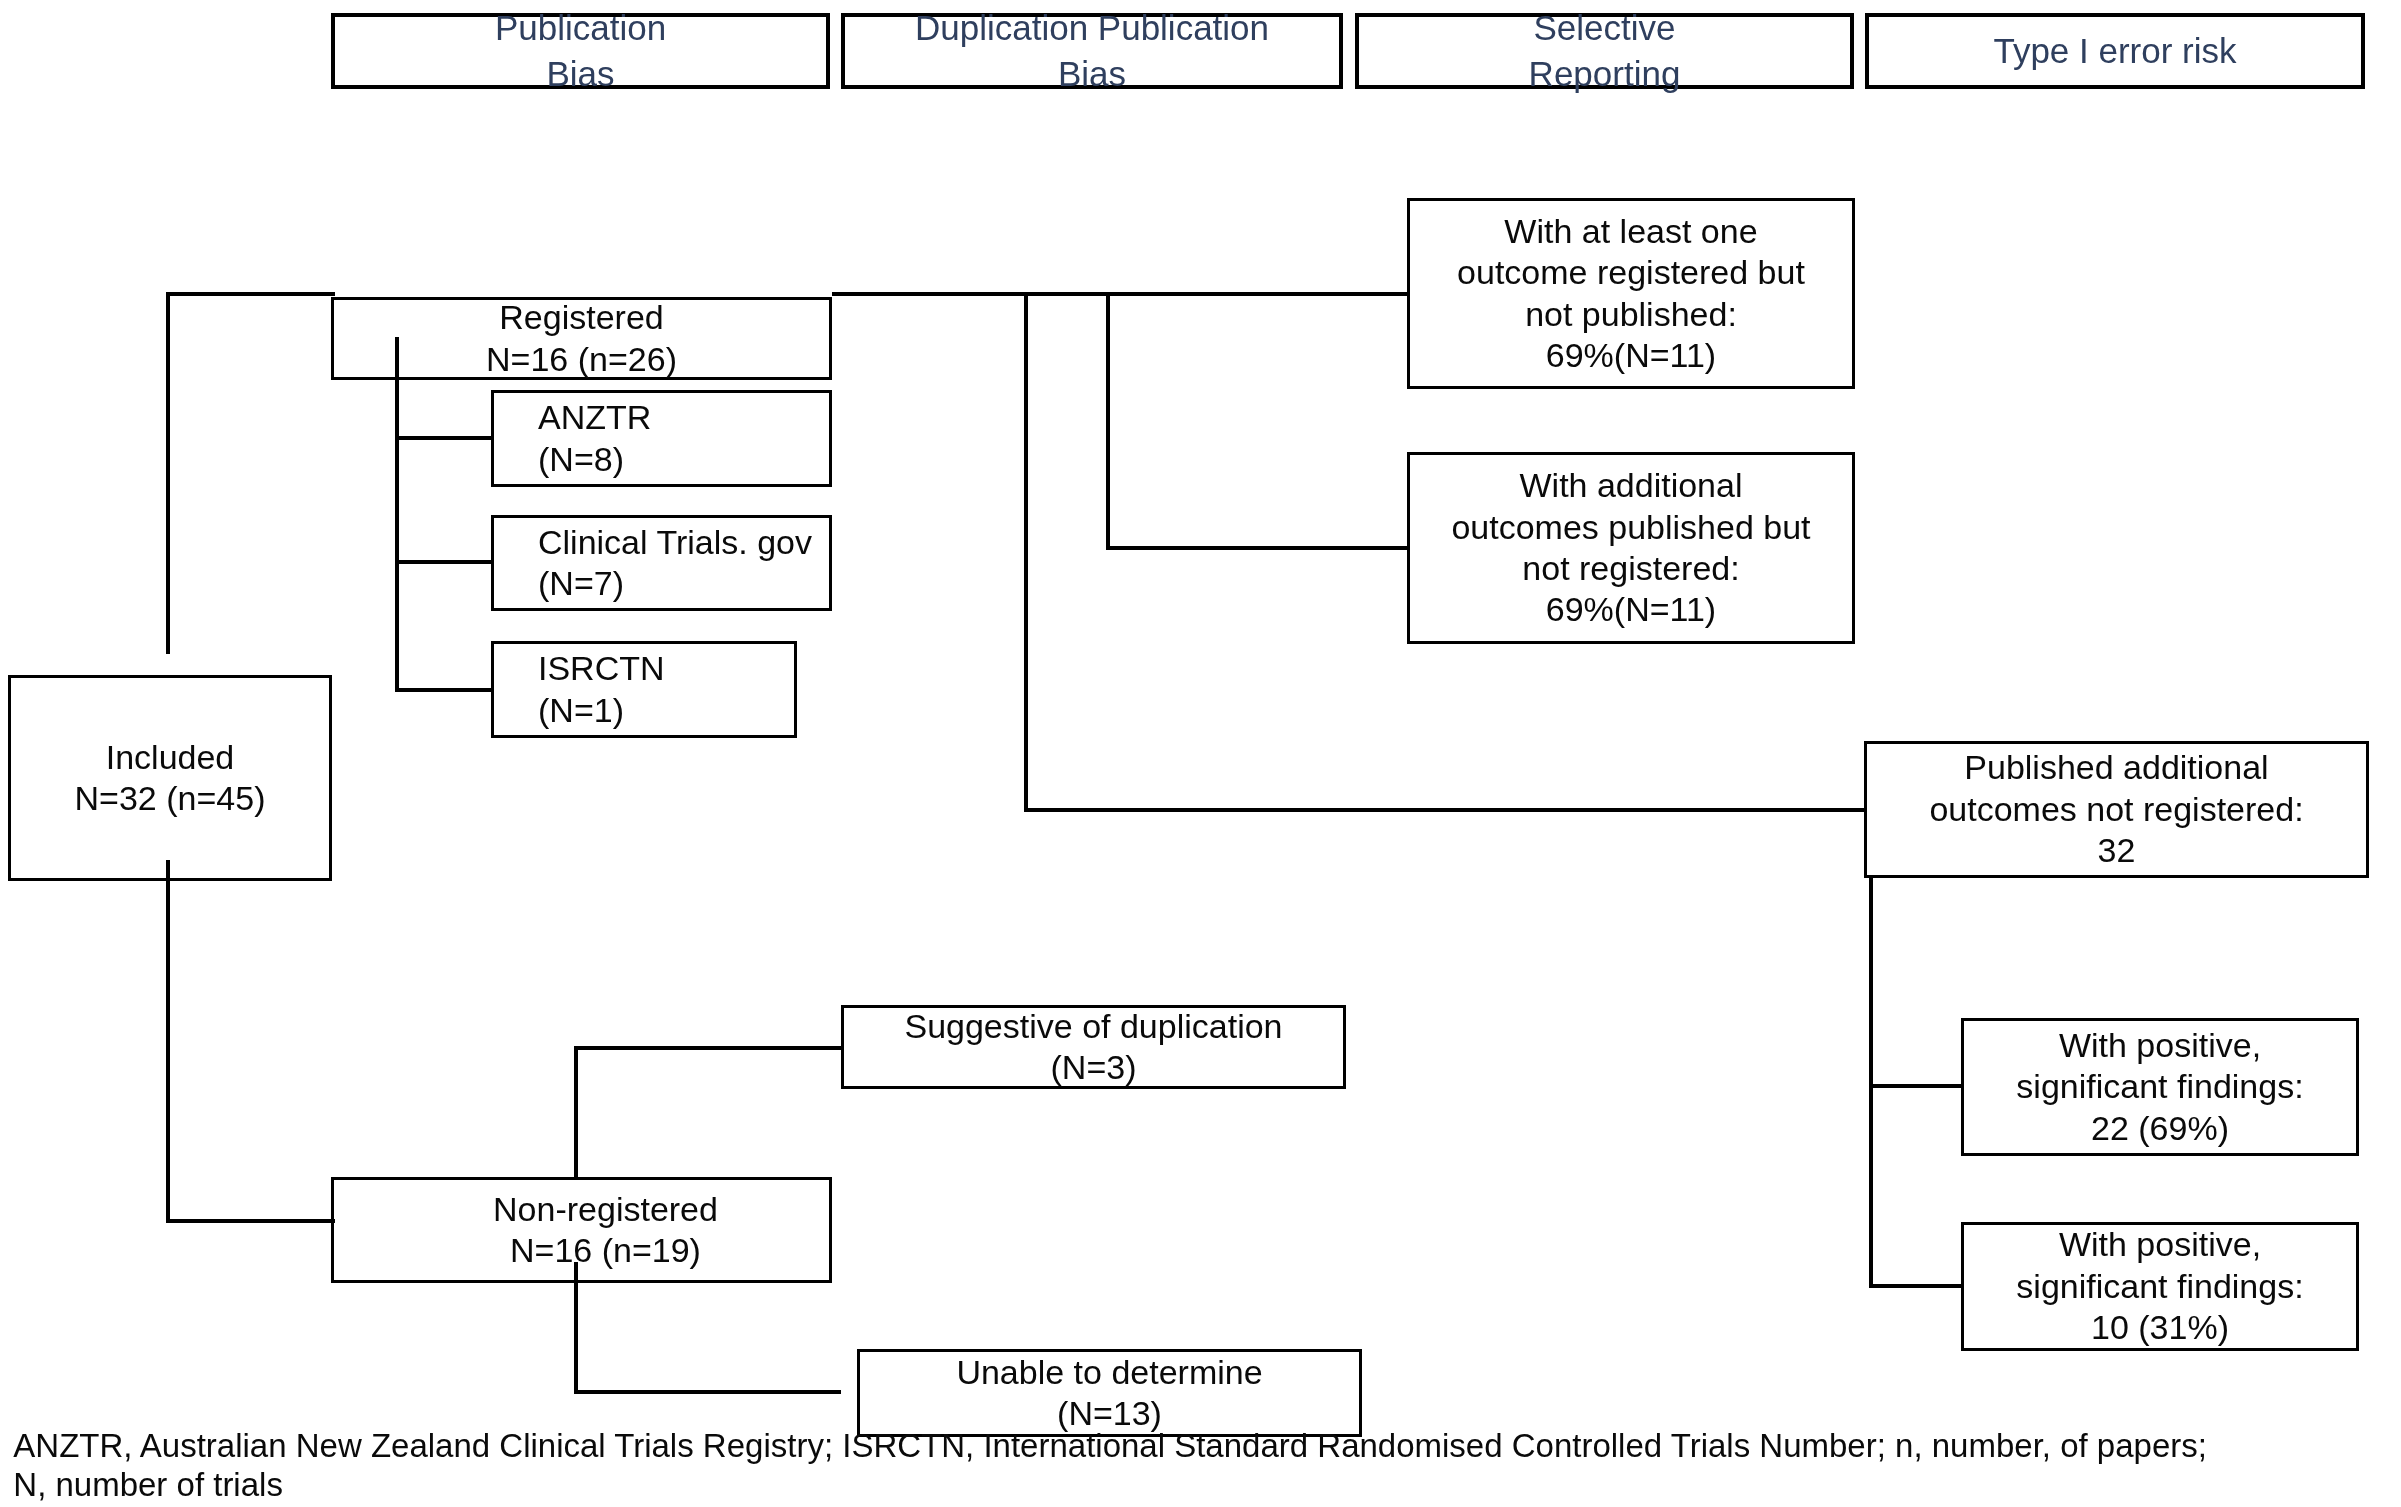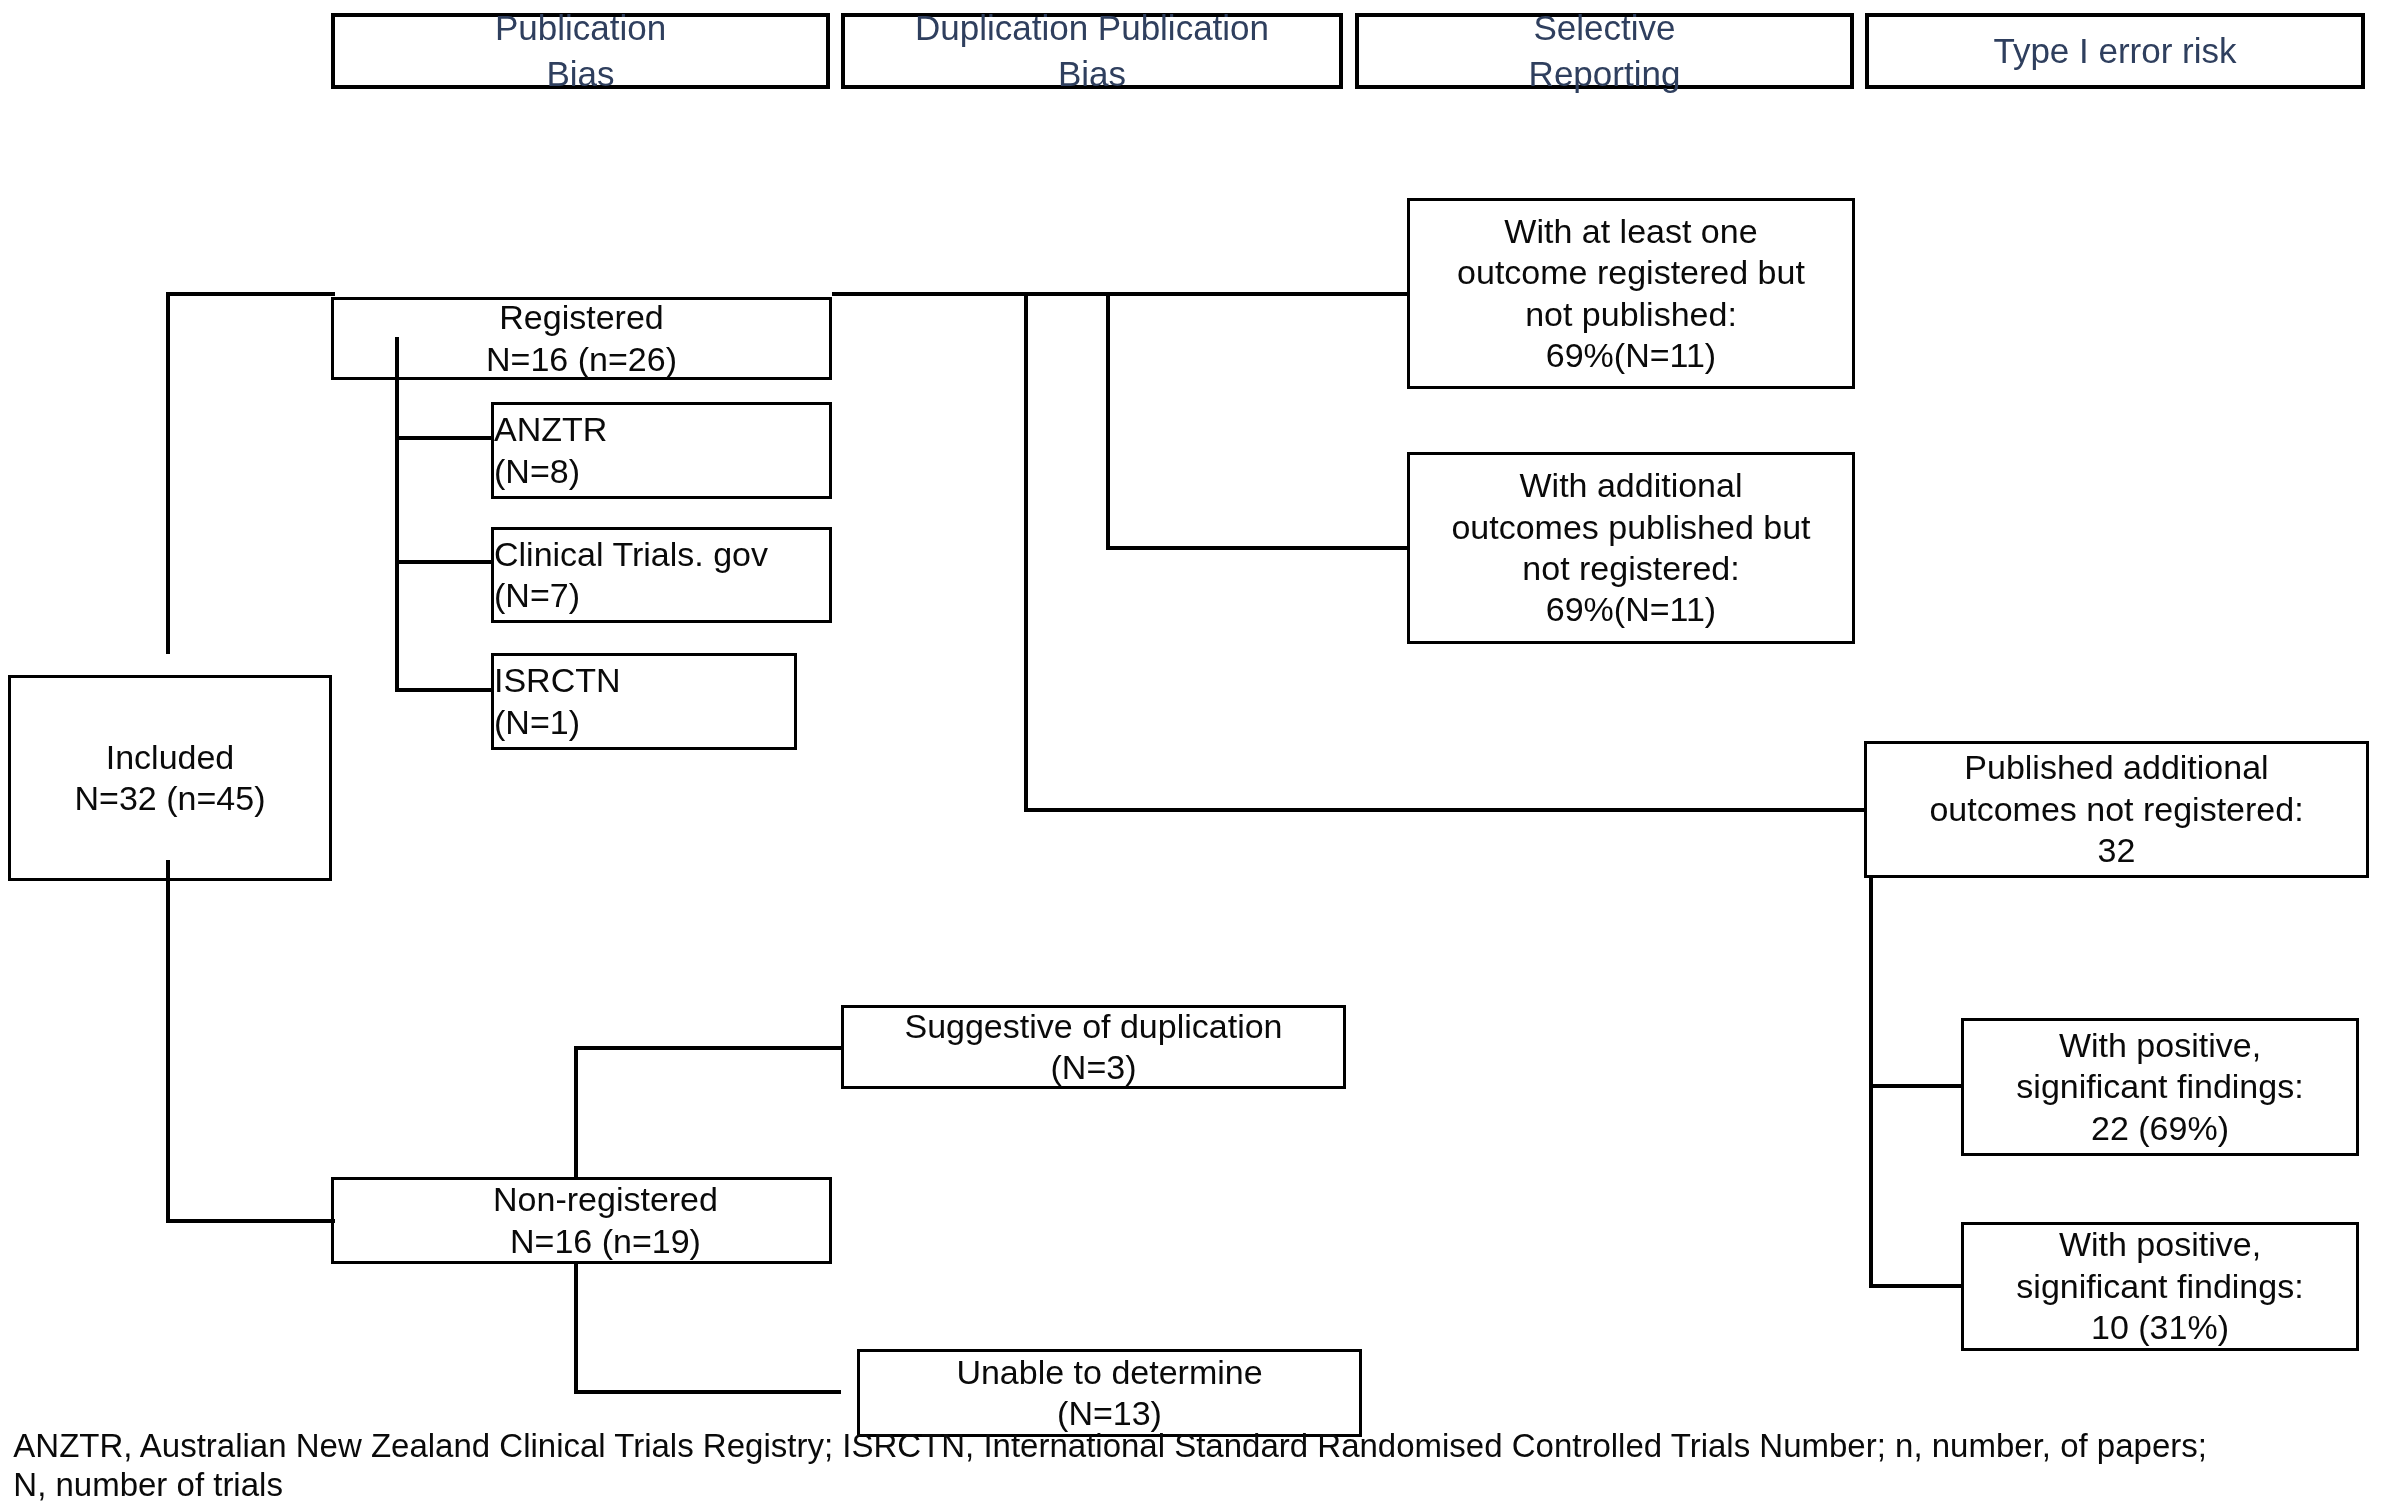--- a/index.html
+++ b/index.html
@@ -27,42 +27,42 @@
   }
   .box.hdr{
     border-width:4.4px;
     color:#2f3f5e;
     font-size:35px;
     line-height:1.3;
   }
   .box.leftalign{
     justify-content:flex-start;
     text-align:left;
-    margin-top:12px;
+    padding-left:44px;
   }
   .line{position:absolute;background:#000000;}
 
   
   #h-pub {left:331px; top:12.5px; width:499px; height:76px;}
   #h-dup {left:841px;top:12.5px; width:502px; height:76px;}
   #h-sel {left:1355px;top:12.5px; width:499px; height:76px;}
   #h-type{left:1865px;top:12.5px; width:500px; height:76px;}
 
   
   #b-included  {left:8px;  top:654px;  width:324px; height:206px;margin-top:21px;}
   #b-registered{left:331px; top:254px;  width:501px; height:83px;margin-top:43px;}
   #b-anztr     {left:491px; top:390px;  width:341px; height:97px;}
   #b-ctgov     {left:491px; top:515px;  width:341px; height:96px;}
   #b-isrctn    {left:491px; top:641px;  width:306px; height:97px;}
   #b-outcome1  {left:1407px;top:198px;  width:448px; height:191px;}
   #b-outcome2  {left:1407px;top:452px;  width:448px; height:192px;}
   #b-published {left:1864px;top:741px; width:505px; height:137px;}
   #b-pos22     {left:1961px;top:1018px; width:398px; height:138px;}
   #b-pos10     {left:1961px;top:1222px; width:398px; height:129px;}
-  #b-nonreg    {left:331px; top:1177px; width:501px; height:87px;padding-left:48px;}
+  #b-nonreg    {left:331px; top:1177px; width:501px; height:106px;padding-left:48px;}
   #b-suggestive{left:841px;top:1005px; width:505px; height:84px;text-align:center;}
   #b-unable    {left:841px;top:1349px; width:505px; height:88px;margin-left:16px;}
 
   
   #c-reg-left-h      {left:166px; top:292px;  width:169px;  height:3.7px;}
   #c-included-top-v  {left:166px; top:292px;  width:3.7px;    height:362px;}
   #c-included-bot-v  {left:166px; top:860px; width:3.7px;    height:363px;}
   #c-nonreg-left-h   {left:166px; top:1219px; width:169px;  height:3.7px;}
   #c-reg-bot-v       {left:395px; top:337px;  width:3.7px;    height:355px;}
   #c-anztr-stub      {left:395px; top:436px;  width:96px;  height:3.7px;}

